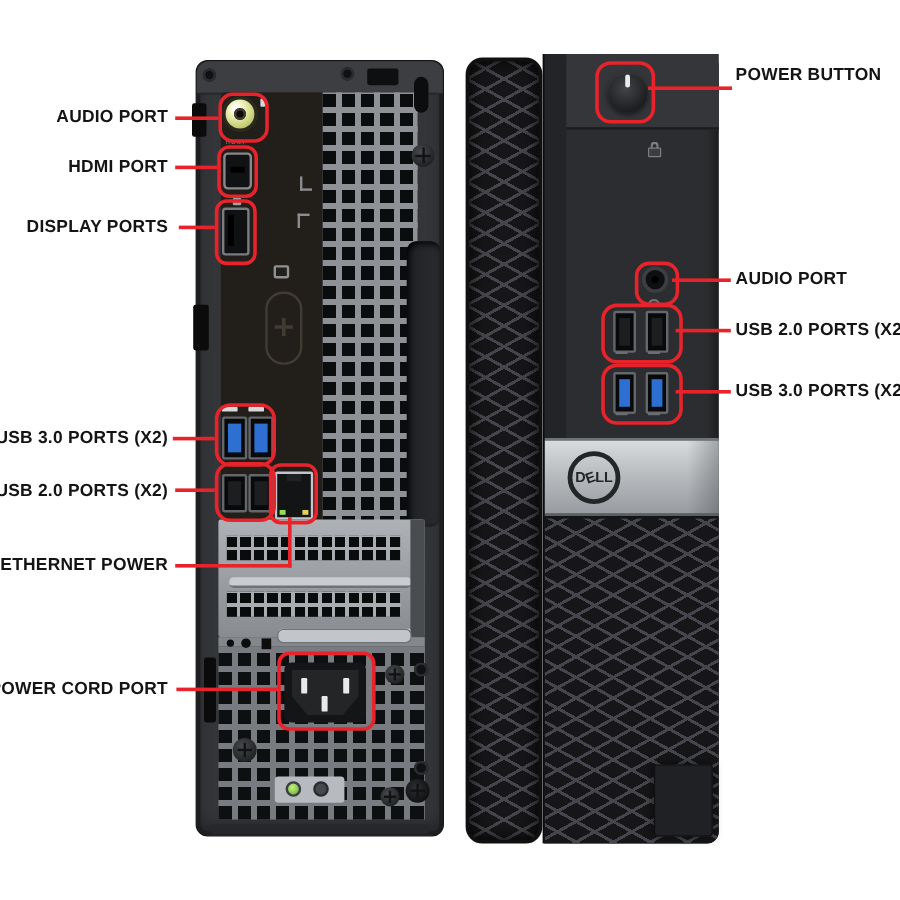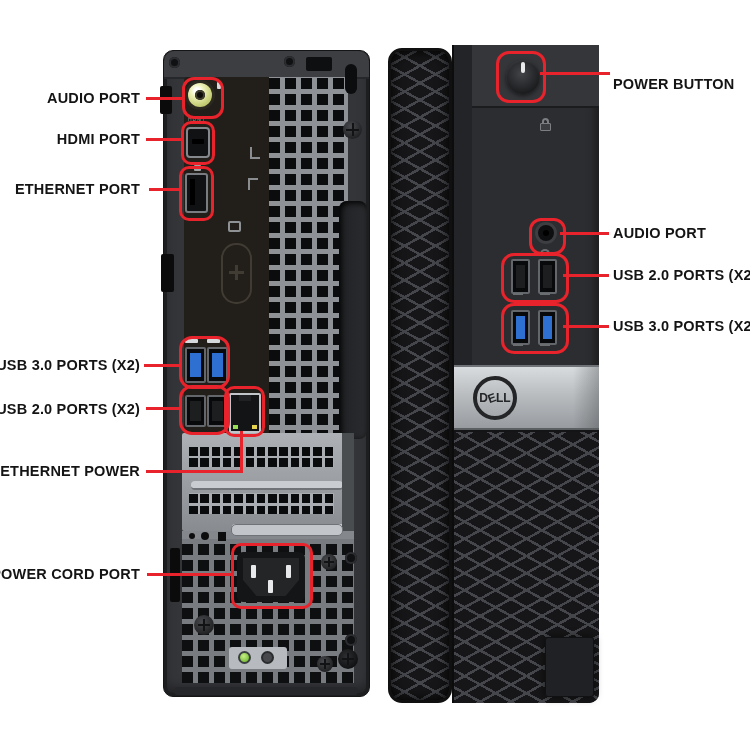--- a/index.html
+++ b/index.html
@@ -227,23 +227,23 @@
   <div class="cl" style="left:146px;top:470px;width:97px;"></div>
   <div class="clv" style="left:240px;top:431px;height:42px;"></div>
   <div class="cl" style="left:147px;top:573px;width:84px;"></div>
   <div class="cl" style="left:540px;top:72px;width:70px;"></div>
   <div class="cl" style="left:560px;top:232px;width:49px;"></div>
   <div class="cl" style="left:563px;top:274px;width:46px;"></div>
   <div class="cl" style="left:563px;top:325px;width:46px;"></div>
 
   <div class="lbl left" style="top:98px;">AUDIO PORT</div>
   <div class="lbl left" style="top:139px;">HDMI PORT</div>
-  <div class="lbl left" style="top:189px;">ETHERNET PORT</div>
+  <div class="lbl left" style="top:189px;">DISPLAY PORTS</div>
   <div class="lbl left" style="top:365px;">USB 3.0 PORTS (X2)</div>
   <div class="lbl left" style="top:409px;">USB 2.0 PORTS (X2)</div>
   <div class="lbl left" style="top:471px;">ETHERNET POWER</div>
   <div class="lbl left" style="top:574px;">POWER CORD PORT</div>
-  <div class="lbl right" style="top:84px;">POWER BUTTON</div>
+  <div class="lbl right" style="top:63px;">POWER BUTTON</div>
   <div class="lbl right" style="top:233px;">AUDIO PORT</div>
   <div class="lbl right" style="top:275px;">USB 2.0 PORTS (X2)</div>
   <div class="lbl right" style="top:326px;">USB 3.0 PORTS (X2)</div>
 
 </div>
 
 </body></html>

